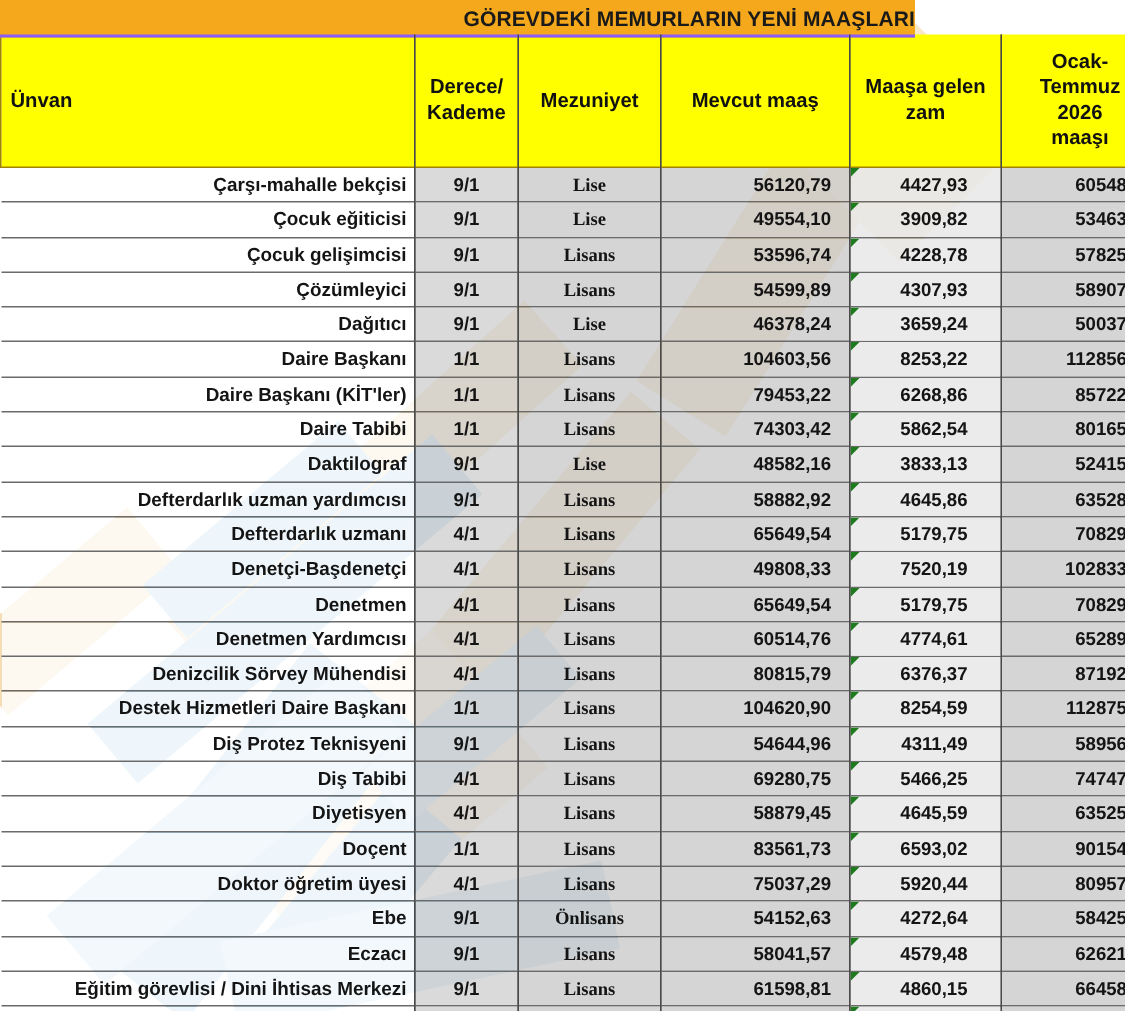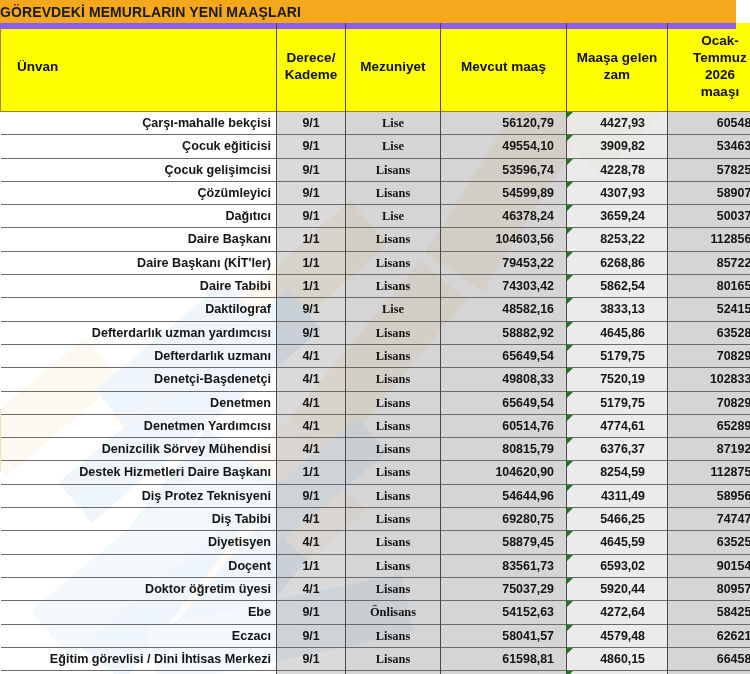--- a/index.html
+++ b/index.html
@@ -38,28 +38,28 @@
   }
   .wm-blue  { background: #a9d2e8; }
   .wm-blue2 { background: #bcdcee; }
   .wm-tan   { background: #f3ddb4; }
   .wm-tan2  { background: #f7e7cb; }
 
   
   #title-band {
     position: absolute;
     left: 0; top: 0;
-    width: 736px;
+    width: 610px;
     height: 23px;
     background: #f5a81c;
-    border-bottom: 6px solid #8b5cf6;
+    border-bottom: 2px solid #8b5cf6;
     z-index: 5;
     display: flex;
     align-items: center;
-    justify-content: flex-start;
+    justify-content: flex-end;
   }
   #title-band .title-text {
     font-size: 14px;
     font-weight: bold;
     color: #1a1a1a;
     letter-spacing: 0.1px;
     white-space: nowrap;
   }
 
   
@@ -85,21 +85,21 @@
     border: 1px solid #a08300;
     border-top: none;
     color: #111111;
     font-size: 13.5px;
     font-weight: bold;
     height: 88px;
     padding: 0 5px;
     line-height: 1.25;
     vertical-align: middle;
   }
-  th.h-unvan  { text-align: left; padding-left: 16px; }
+  th.h-unvan  { text-align: left; padding-left: 6px; }
   th.h-derece,
   th.h-mez,
   th.h-mevcut,
   th.h-zam,
   th.h-yeni { text-align: center; }
 
   
   tbody td {
     height: 22.3px;
     font-size: 12.4px;

